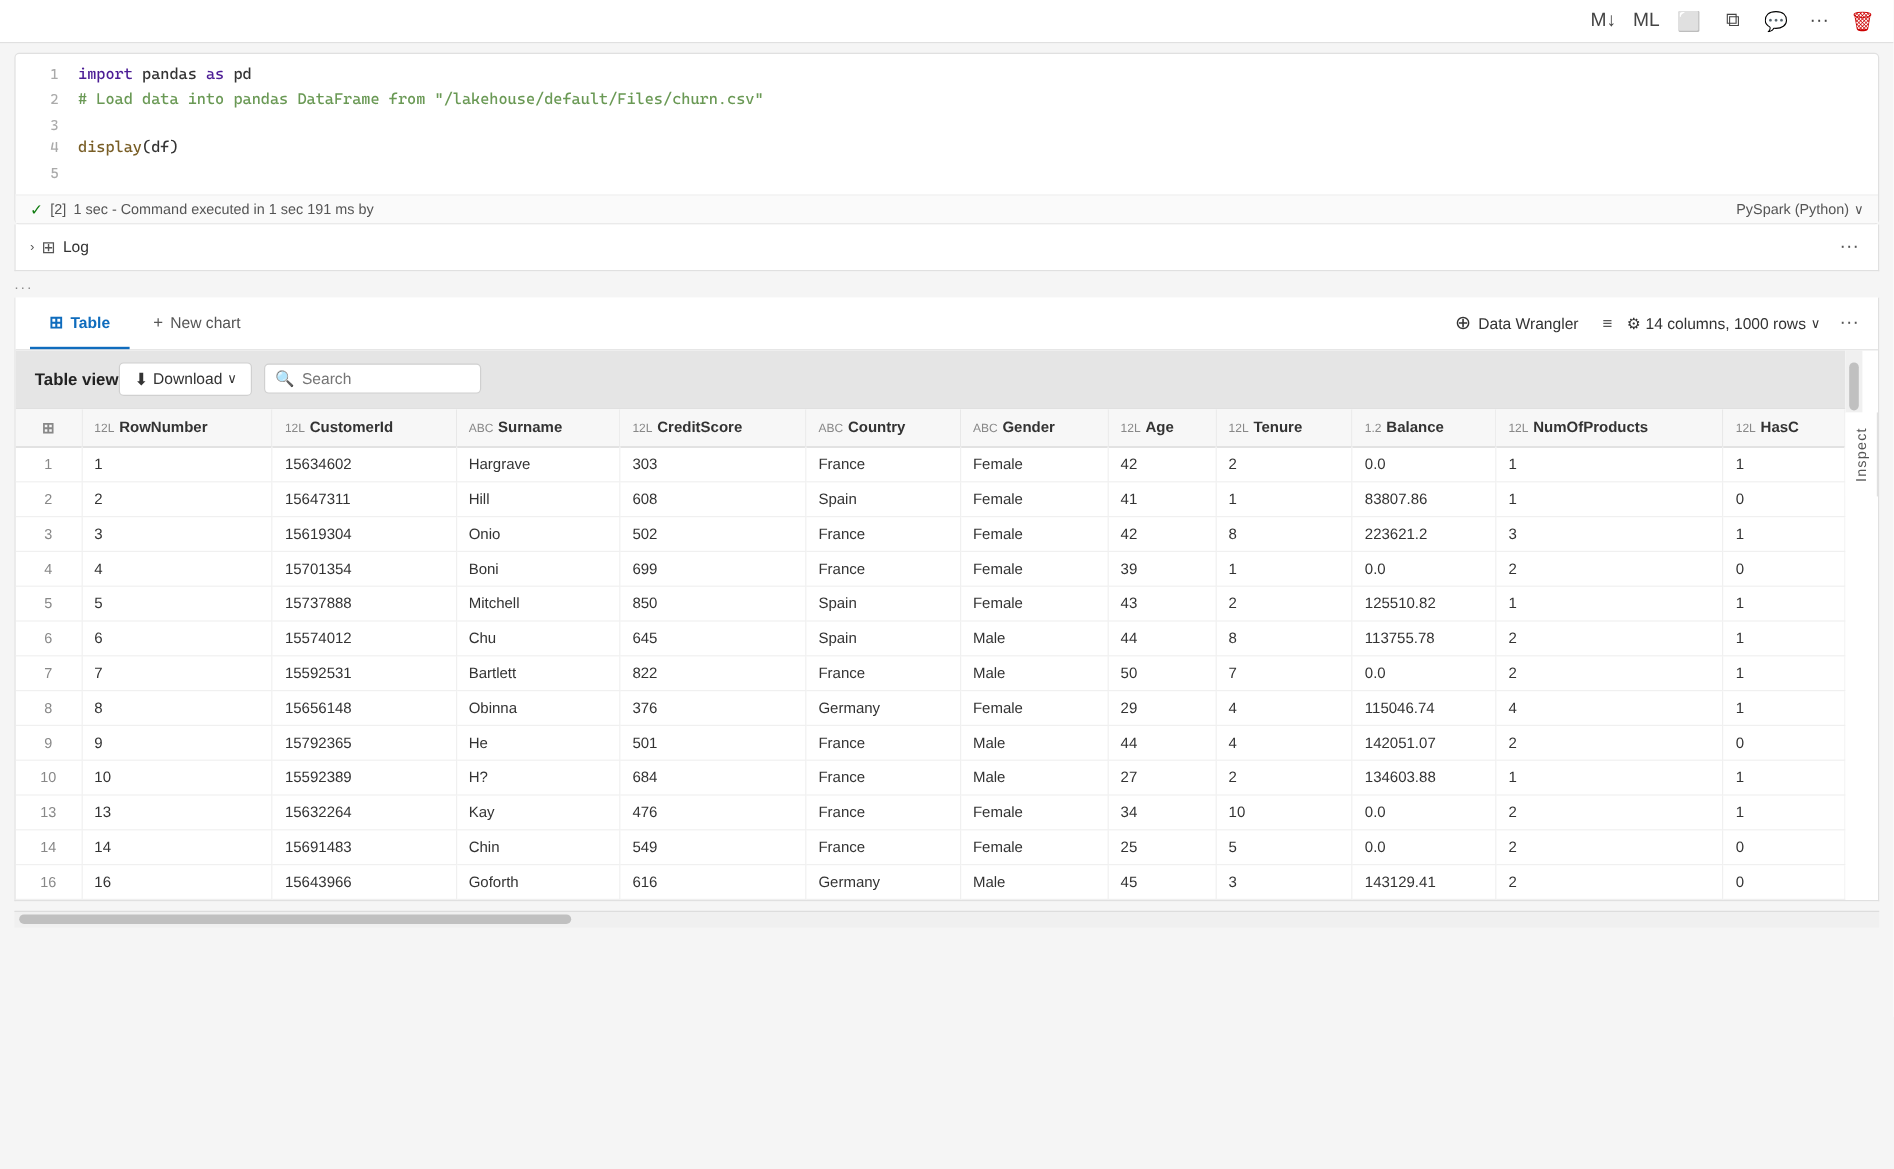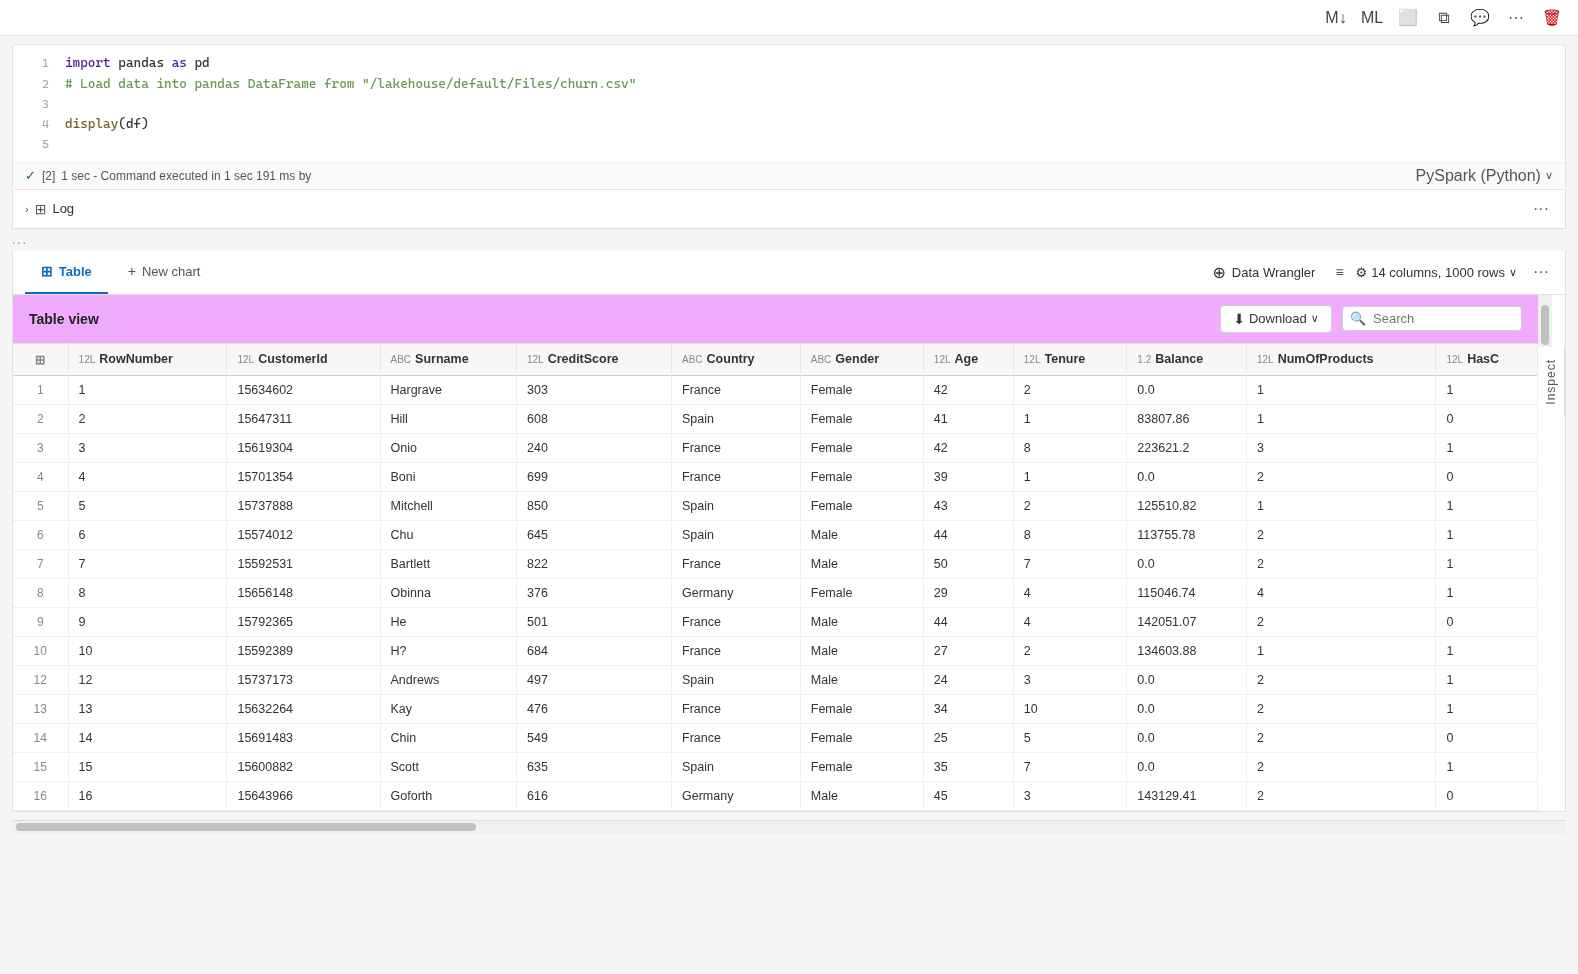--- a/index.html
+++ b/index.html
@@ -141,23 +141,22 @@
     .columns-info {
       display: flex; align-items: center; gap: 4px;
       cursor: pointer; color: #333; font-size: 13px;
     }
     .three-dots { cursor: pointer; color: #555; font-size: 16px; padding: 4px; }
 
     
     .table-view-header {
       display: flex;
       align-items: center;
-      justify-content: space-between;
       padding: 10px 16px;
-      background: #f0abfc;
+      background: #e5e5e5;
     }
     .table-view-title {
       font-size: 14px; font-weight: 600; color: #222;
     }
     .table-view-actions {
       display: flex; align-items: center; gap: 10px;
     }
     .download-btn {
       display: flex; align-items: center; gap: 4px;
       border: 1px solid #d0d0d0;
@@ -327,21 +326,21 @@
         <span class="code-text"></span>
       </div>
     </div>
     <div class="cell-footer">
       <div class="cell-footer-left">
         <span class="check-icon">✓</span>
         <span style="color:#555; font-size:12px;">[2]</span>
         <span>1 sec - Command executed in 1 sec 191 ms by</span>
       </div>
       <div style="display:flex;align-items:center;gap:4px;cursor:pointer;">
-        <span style="color:#555;font-size:16px;">PySpark (Python)</span>
+        <span style="color:#555;font-size:12px;">PySpark (Python)</span>
         <span style="color:#555;font-size:11px;">∨</span>
       </div>
     </div>
   </div>
 
   <div class="log-row">
     <div class="log-row-left">
       <span class="chevron-icon">›</span>
       <span class="log-icon">⊞</span>
       <span style="font-size:13px;color:#333;">Log</span>
@@ -445,21 +444,21 @@
                   <td>1</td>
                   <td>83807.86</td>
                   <td>1</td>
                   <td>0</td>
                 </tr>
                 <tr>
                   <td class="row-num-col">3</td>
                   <td>3</td>
                   <td>15619304</td>
                   <td>Onio</td>
-                  <td>240</td>
+                  <td>502</td>
                   <td>France</td>
                   <td>Female</td>
                   <td>42</td>
                   <td>8</td>
                   <td>223621.2</td>
                   <td>3</td>
                   <td>1</td>
                 </tr>
                 <tr>
                   <td class="row-num-col">4</td>
@@ -553,34 +552,20 @@
                   <td>684</td>
                   <td>France</td>
                   <td>Male</td>
                   <td>27</td>
                   <td>2</td>
                   <td>134603.88</td>
                   <td>1</td>
                   <td>1</td>
                 </tr>
                 <tr>
-                  <td class="row-num-col">12</td>
-                  <td>12</td>
-                  <td>15737173</td>
-                  <td>Andrews</td>
-                  <td>497</td>
-                  <td>Spain</td>
-                  <td>Male</td>
-                  <td>24</td>
-                  <td>3</td>
-                  <td>0.0</td>
-                  <td>2</td>
-                  <td>1</td>
-                </tr>
-                <tr>
                   <td class="row-num-col">13</td>
                   <td>13</td>
                   <td>15632264</td>
                   <td>Kay</td>
                   <td>476</td>
                   <td>France</td>
                   <td>Female</td>
                   <td>34</td>
                   <td>10</td>
                   <td>0.0</td>
@@ -593,34 +578,20 @@
                   <td>15691483</td>
                   <td>Chin</td>
                   <td>549</td>
                   <td>France</td>
                   <td>Female</td>
                   <td>25</td>
                   <td>5</td>
                   <td>0.0</td>
                   <td>2</td>
                   <td>0</td>
-                </tr>
-                <tr>
-                  <td class="row-num-col">15</td>
-                  <td>15</td>
-                  <td>15600882</td>
-                  <td>Scott</td>
-                  <td>635</td>
-                  <td>Spain</td>
-                  <td>Female</td>
-                  <td>35</td>
-                  <td>7</td>
-                  <td>0.0</td>
-                  <td>2</td>
-                  <td>1</td>
                 </tr>
                 <tr>
                   <td class="row-num-col">16</td>
                   <td>16</td>
                   <td>15643966</td>
                   <td>Goforth</td>
                   <td>616</td>
                   <td>Germany</td>
                   <td>Male</td>
                   <td>45</td>

